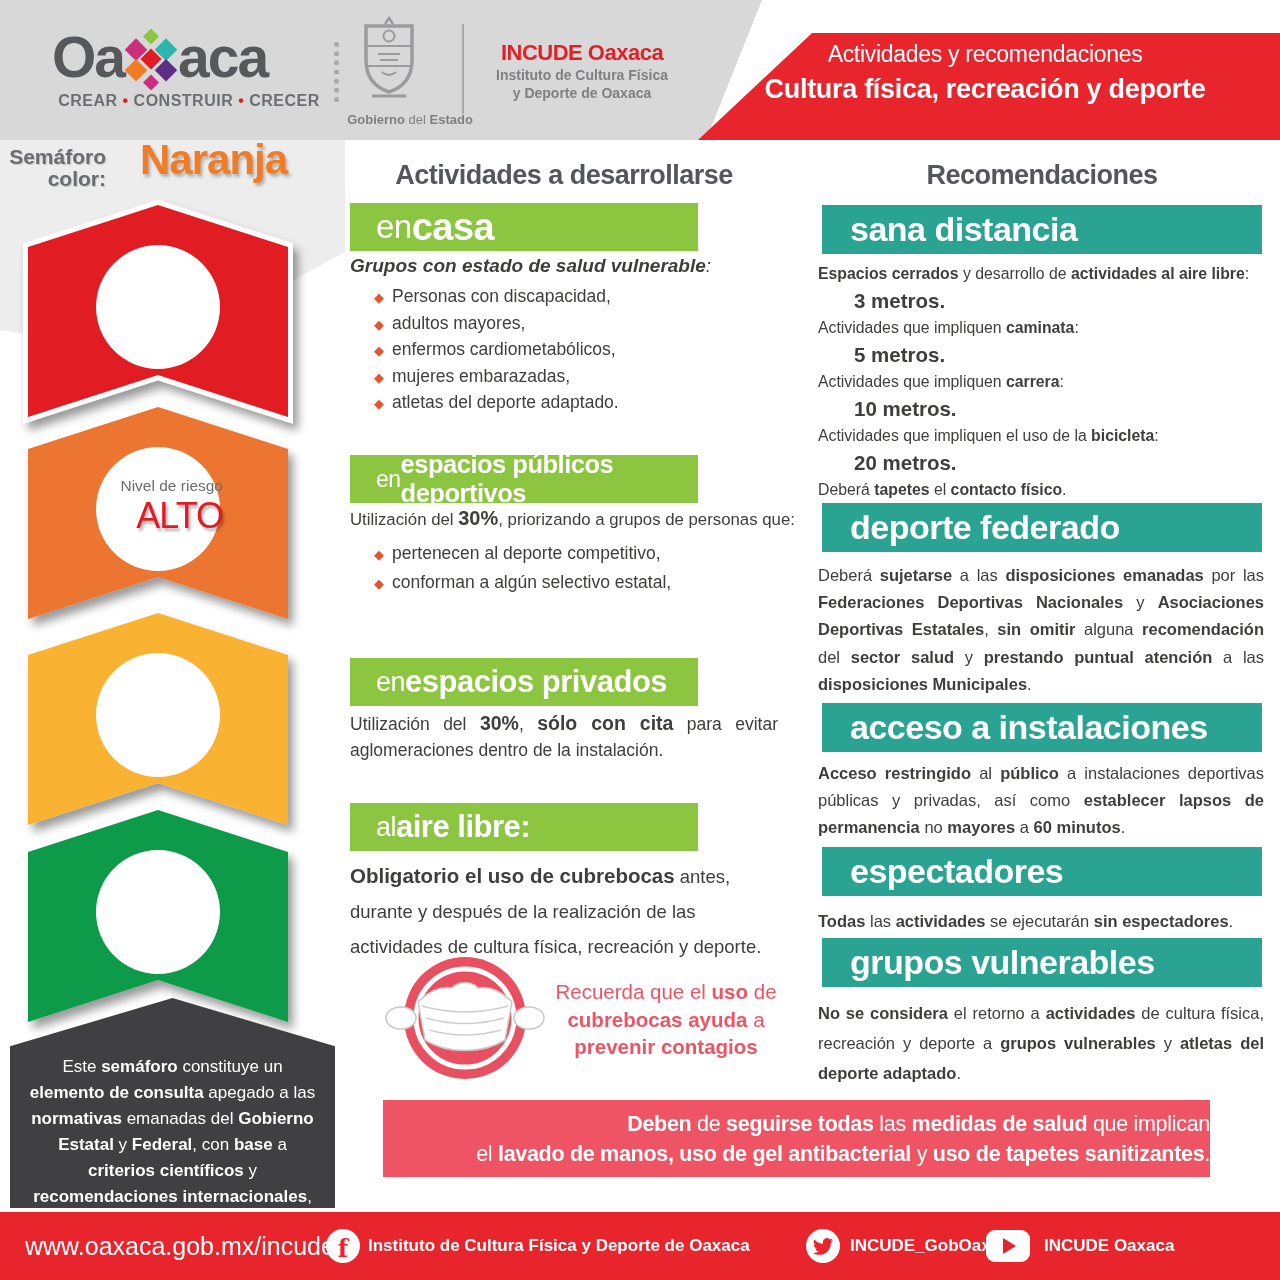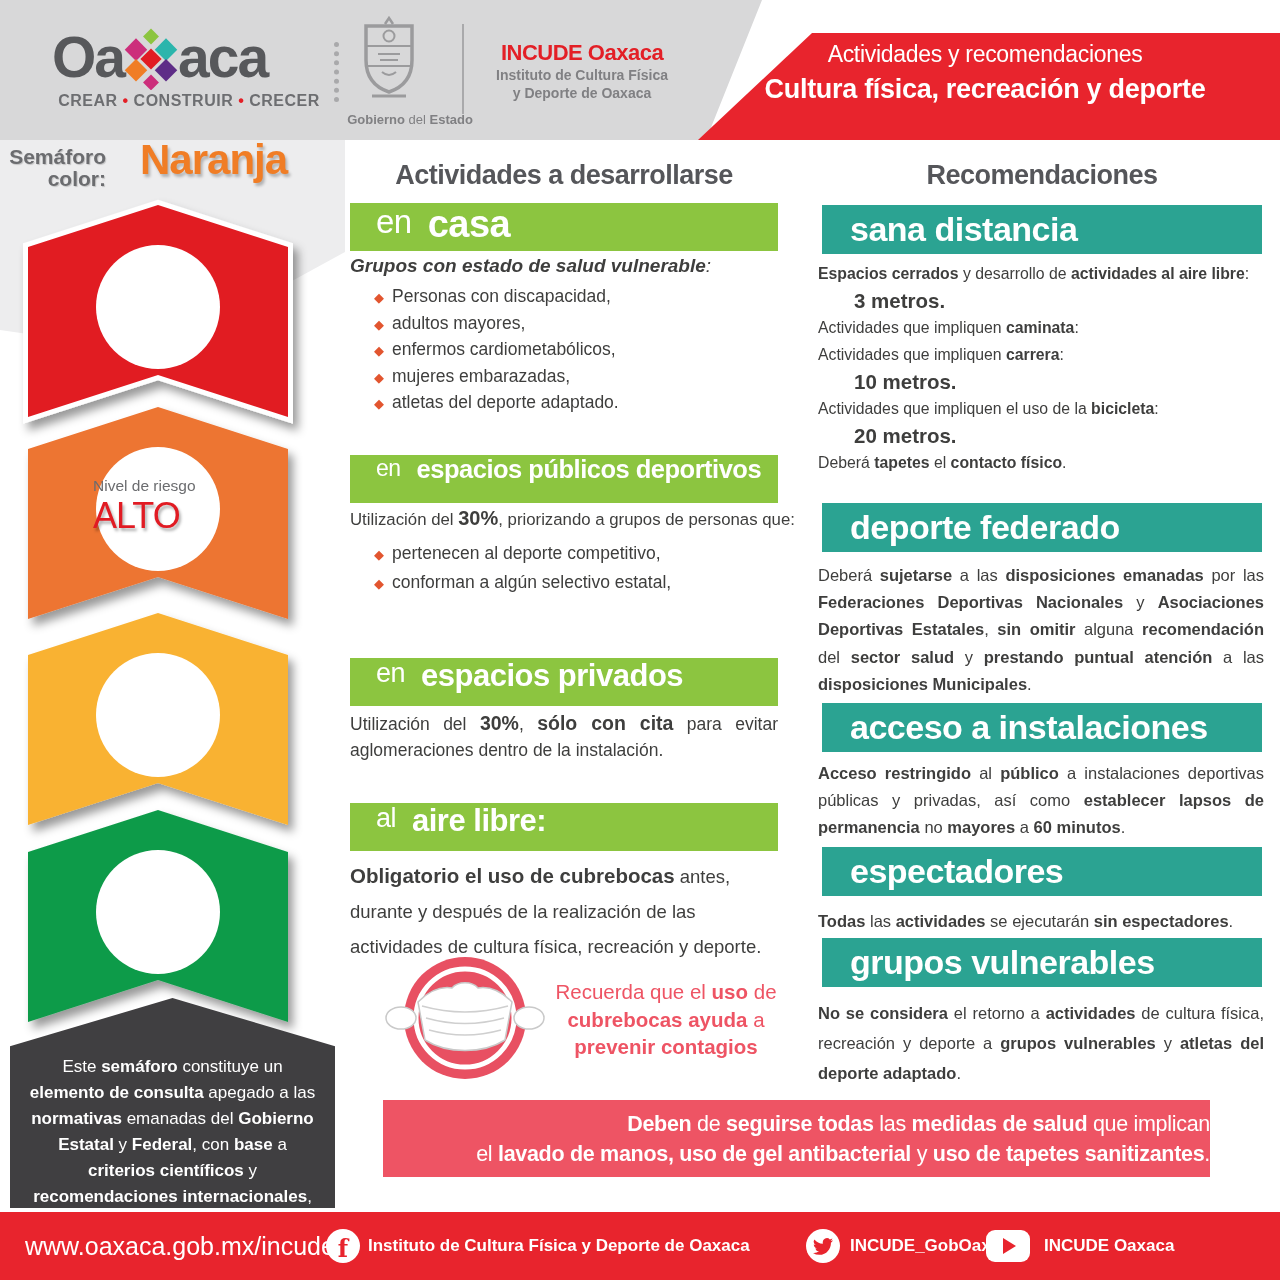--- a/index.html
+++ b/index.html
@@ -29,34 +29,34 @@
               color:#fff;text-align:center;padding-top:8px;box-sizing:border-box;}
   .rb1{font-size:23px;letter-spacing:-.3px;}
   .rb2{font-size:27px;font-weight:700;letter-spacing:-.3px;margin-top:6px;}
 
   
   .sem-svg{left:0;top:140px;}
   .sem-label{left:4px;top:146px;width:102px;text-align:right;font-weight:700;font-size:21px;
              line-height:22px;color:#6b6c6f;text-shadow:1px 1px 1px rgba(0,0,0,.18);}
   .naranja{left:112px;top:136px;font-size:42px;font-weight:700;letter-spacing:-1px;
            color:var(--naranja);text-shadow:2px 3px 3px rgba(0,0,0,.25);margin-left:28px;}
-  .risk{left:93px;top:477px;width:130px;text-align:left;}
+  .risk{left:93px;top:477px;width:130px;text-align:right;}
   .risk-l1{font-size:15.5px;color:#6b6c6f;}
   .risk-l2{font-size:36px;font-weight:400;color:var(--chevred);letter-spacing:-1px;
            text-shadow:2px 3px 3px rgba(0,0,0,.3);}
   .dark-note{left:10px;top:998px;width:325px;height:210px;background:var(--darkbox);
              clip-path:polygon(0 23%,50% 0,100% 23%,100% 100%,0 100%);
              color:#fff;text-align:center;box-sizing:border-box;padding:56px 18px 0;
              font-size:17px;line-height:26px;}
 
   
   .mid-title{left:350px;top:160px;width:428px;text-align:center;font-size:27px;font-weight:700;
              color:#55565a;letter-spacing:-.5px;}
-  .gbanner{left:350px;width:428px;height:48px;background:var(--lime);color:#fff;
-           display:flex;align-items:flex-start;padding-left:26px;box-sizing:border-box;letter-spacing:-.5px;gap:16px;}
+  .gbanner{left:350px;width:348px;height:48px;background:var(--lime);color:#fff;
+           display:flex;align-items:center;padding-left:26px;box-sizing:border-box;letter-spacing:-.5px;}
   .gbanner .hb{font-weight:700;}
   .s1 .hl{font-size:33px;} .s1 .hb{font-size:38px;}
   .s2 .hl{font-size:23px;} .s2 .hb{font-size:25.5px;}
   .s3 .hl{font-size:27px;} .s3 .hb{font-size:31px;}
   .s4 .hl{font-size:27px;} .s4 .hb{font-size:31px;}
   .mid-intro1{left:350px;top:255px;width:428px;font-size:19px;font-style:italic;}
   .mid-bullets{left:350px;width:428px;list-style:none;margin:0;padding:0 0 0 24px;}
   .mid-bullets li{font-size:17.5px;line-height:25.5px;}
   .mid-bullets.b2 li{line-height:27.5px;}
   .diamond{color:var(--bullet);font-size:13px;margin-right:8px;}
@@ -239,20 +239,21 @@
     <div><span class="">el </span><span class="bld">lavado de manos, uso de gel antibacterial</span><span class=""> y </span><span class="bld">uso de tapetes sanitizantes</span><span class="">.</span></div>
   </div>
 
   <div class="abs rec-title">Recomendaciones</div>
 
   <div class="abs tbanner" style="top:205px">sana distancia</div>
   <div class="abs sana">
     <div class="line"><span class="bld">Espacios cerrados</span><span class=""> y desarrollo de </span><span class="bld">actividades al aire libre</span><span class="">:</span></div>
     <div class="metric"><span class="bld">3 metros.</span></div>
     <div class="line"><span class="">Actividades que impliquen </span><span class="bld">caminata</span><span class="">:</span></div>
+    <div class="metric"><span class="bld">5 metros.</span></div>
     <div class="line"><span class="">Actividades que impliquen </span><span class="bld">carrera</span><span class="">:</span></div>
     <div class="metric"><span class="bld">10 metros.</span></div>
     <div class="line"><span class="">Actividades que impliquen el uso de la </span><span class="bld">bicicleta</span><span class="">:</span></div>
     <div class="metric"><span class="bld">20 metros.</span></div>
     <div class="line"><span class="">Deberá </span><span class="bld">tapetes</span><span class=""> el </span><span class="bld">contacto físico</span><span class="">.</span></div>
   </div>
 
   <div class="abs tbanner" style="top:503px">deporte federado</div>
   <div class="abs para" style="top:562px"><span class="">Deberá </span><span class="bld">sujetarse</span><span class=""> a las </span><span class="bld">disposiciones emanadas</span><span class=""> por las </span><span class="bld">Federaciones Deportivas Nacionales</span><span class=""> y </span><span class="bld">Asociaciones Deportivas Estatales</span><span class="">, </span><span class="bld">sin omitir</span><span class=""> alguna </span><span class="bld">recomendación</span><span class=""> del </span><span class="bld">sector salud</span><span class=""> y </span><span class="bld">prestando puntual atención</span><span class=""> a las </span><span class="bld">disposiciones Municipales</span><span class="">.</span></div>
 

